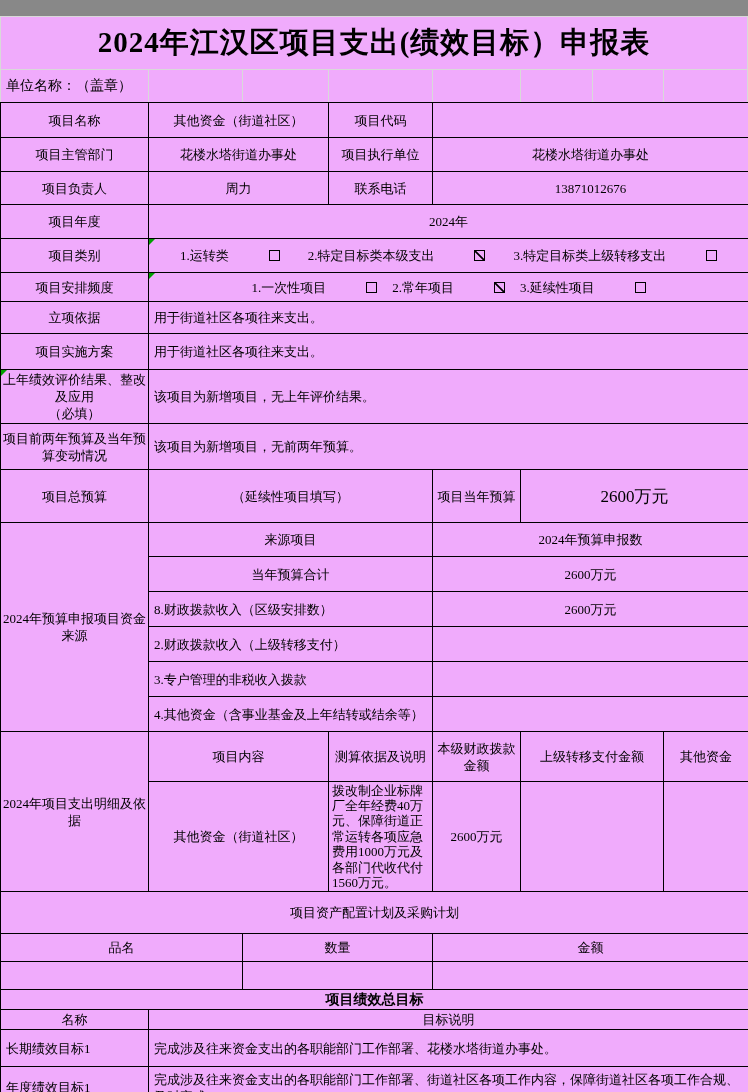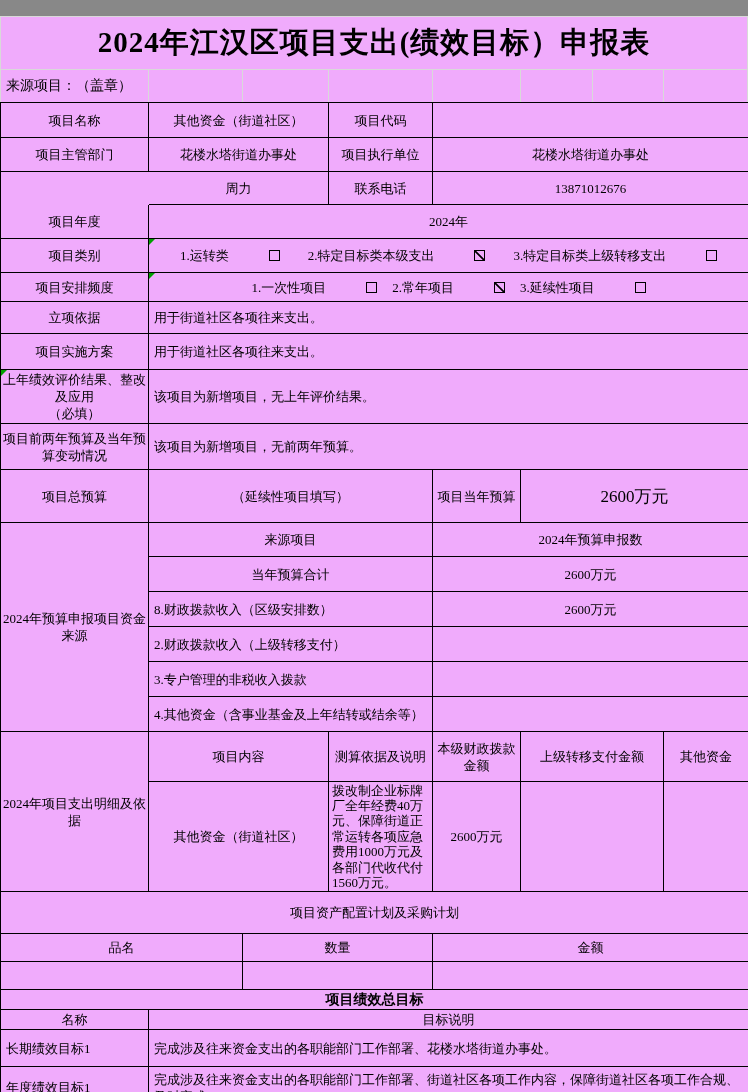--- a/index.html
+++ b/index.html
@@ -56,21 +56,21 @@
 </style>
 </head>
 <body>
 
 <div class="sheet">
 
   <div class="title">2024年江汉区项目支出(绩效目标）申报表</div>
 
   <div class="unitrow">
     <div class="u">
-        <span class="txt">来源项目：（盖章）</span>
+        <span class="txt">单位名称：（盖章）</span>
       </div>
     <div class="u"></div>
     <div class="u"></div>
     <div class="u"></div>
     <div class="u"></div>
     <div class="u"></div>
     <div class="u"></div>
     <div class="u"></div>
   </div>
 
@@ -79,20 +79,21 @@
     <div class="c" style="grid-area:1/1/2/2">项目名称</div>
     <div class="c" style="grid-area:1/2/2/4">其他资金（街道社区）</div>
     <div class="c" style="grid-area:1/4/2/5">项目代码</div>
     <div class="c" style="grid-area:1/5/2/9"></div>
 
     <div class="c" style="grid-area:2/1/3/2">项目主管部门</div>
     <div class="c" style="grid-area:2/2/3/4">花楼水塔街道办事处</div>
     <div class="c" style="grid-area:2/4/3/5">项目执行单位</div>
     <div class="c" style="grid-area:2/5/3/9">花楼水塔街道办事处</div>
 
+    <div class="c" style="grid-area:3/1/4/2">项目负责人</div>
     <div class="c" style="grid-area:3/2/4/4">周力</div>
     <div class="c" style="grid-area:3/4/4/5">联系电话</div>
     <div class="c" style="grid-area:3/5/4/9">13871012676</div>
 
     <div class="c" style="grid-area:4/1/5/2">项目年度</div>
     <div class="c" style="grid-area:4/2/5/9">2024年</div>
 
     <div class="c" style="grid-area:5/1/6/2">项目类别</div>
     <div class="c opts gapwide" style="grid-area:5/2/6/9">
       <span class="tri"></span>

